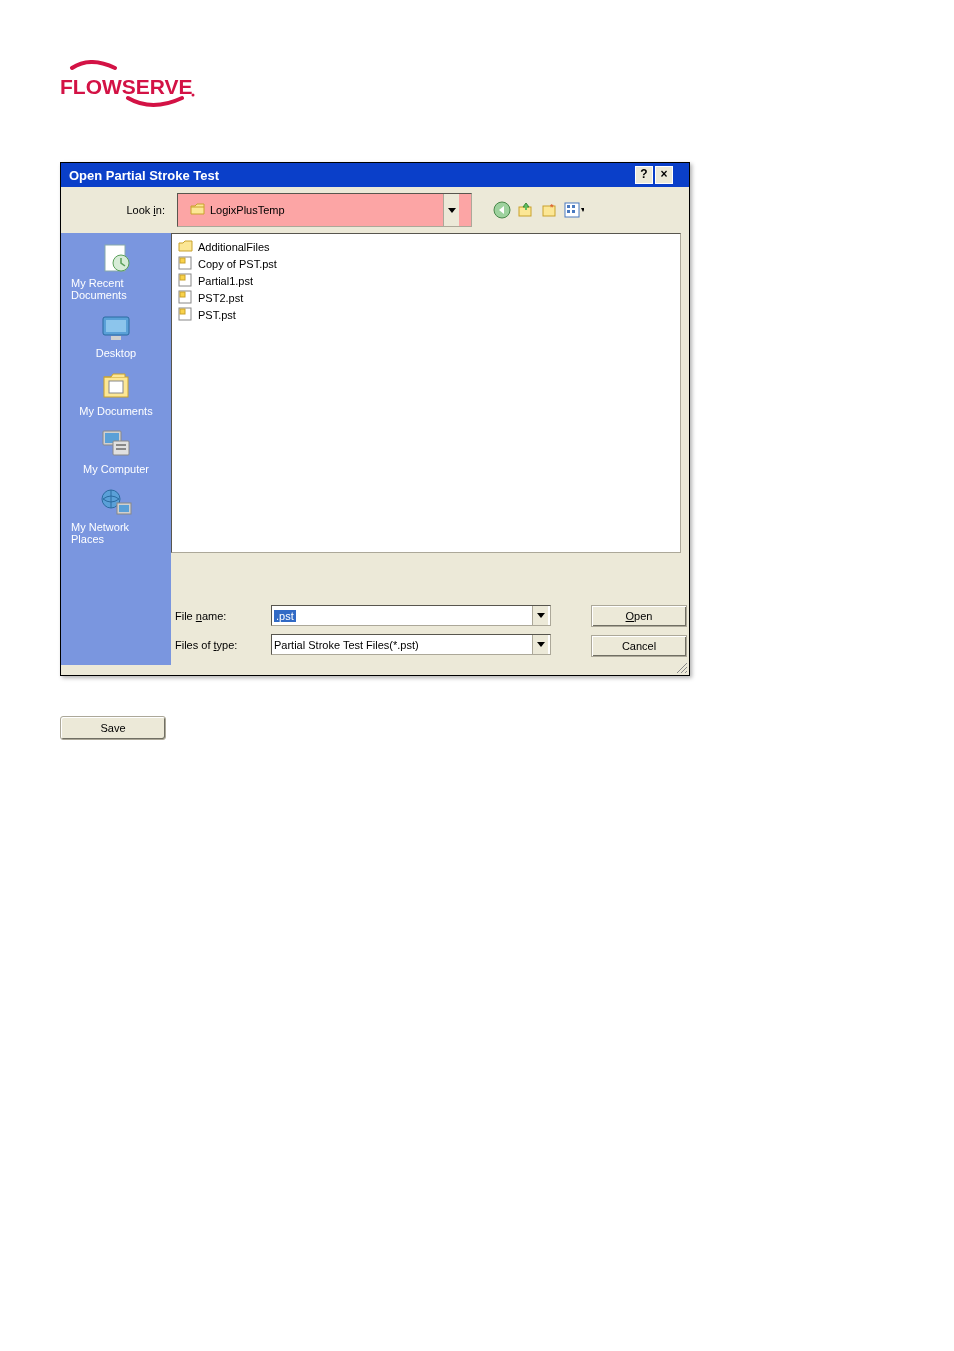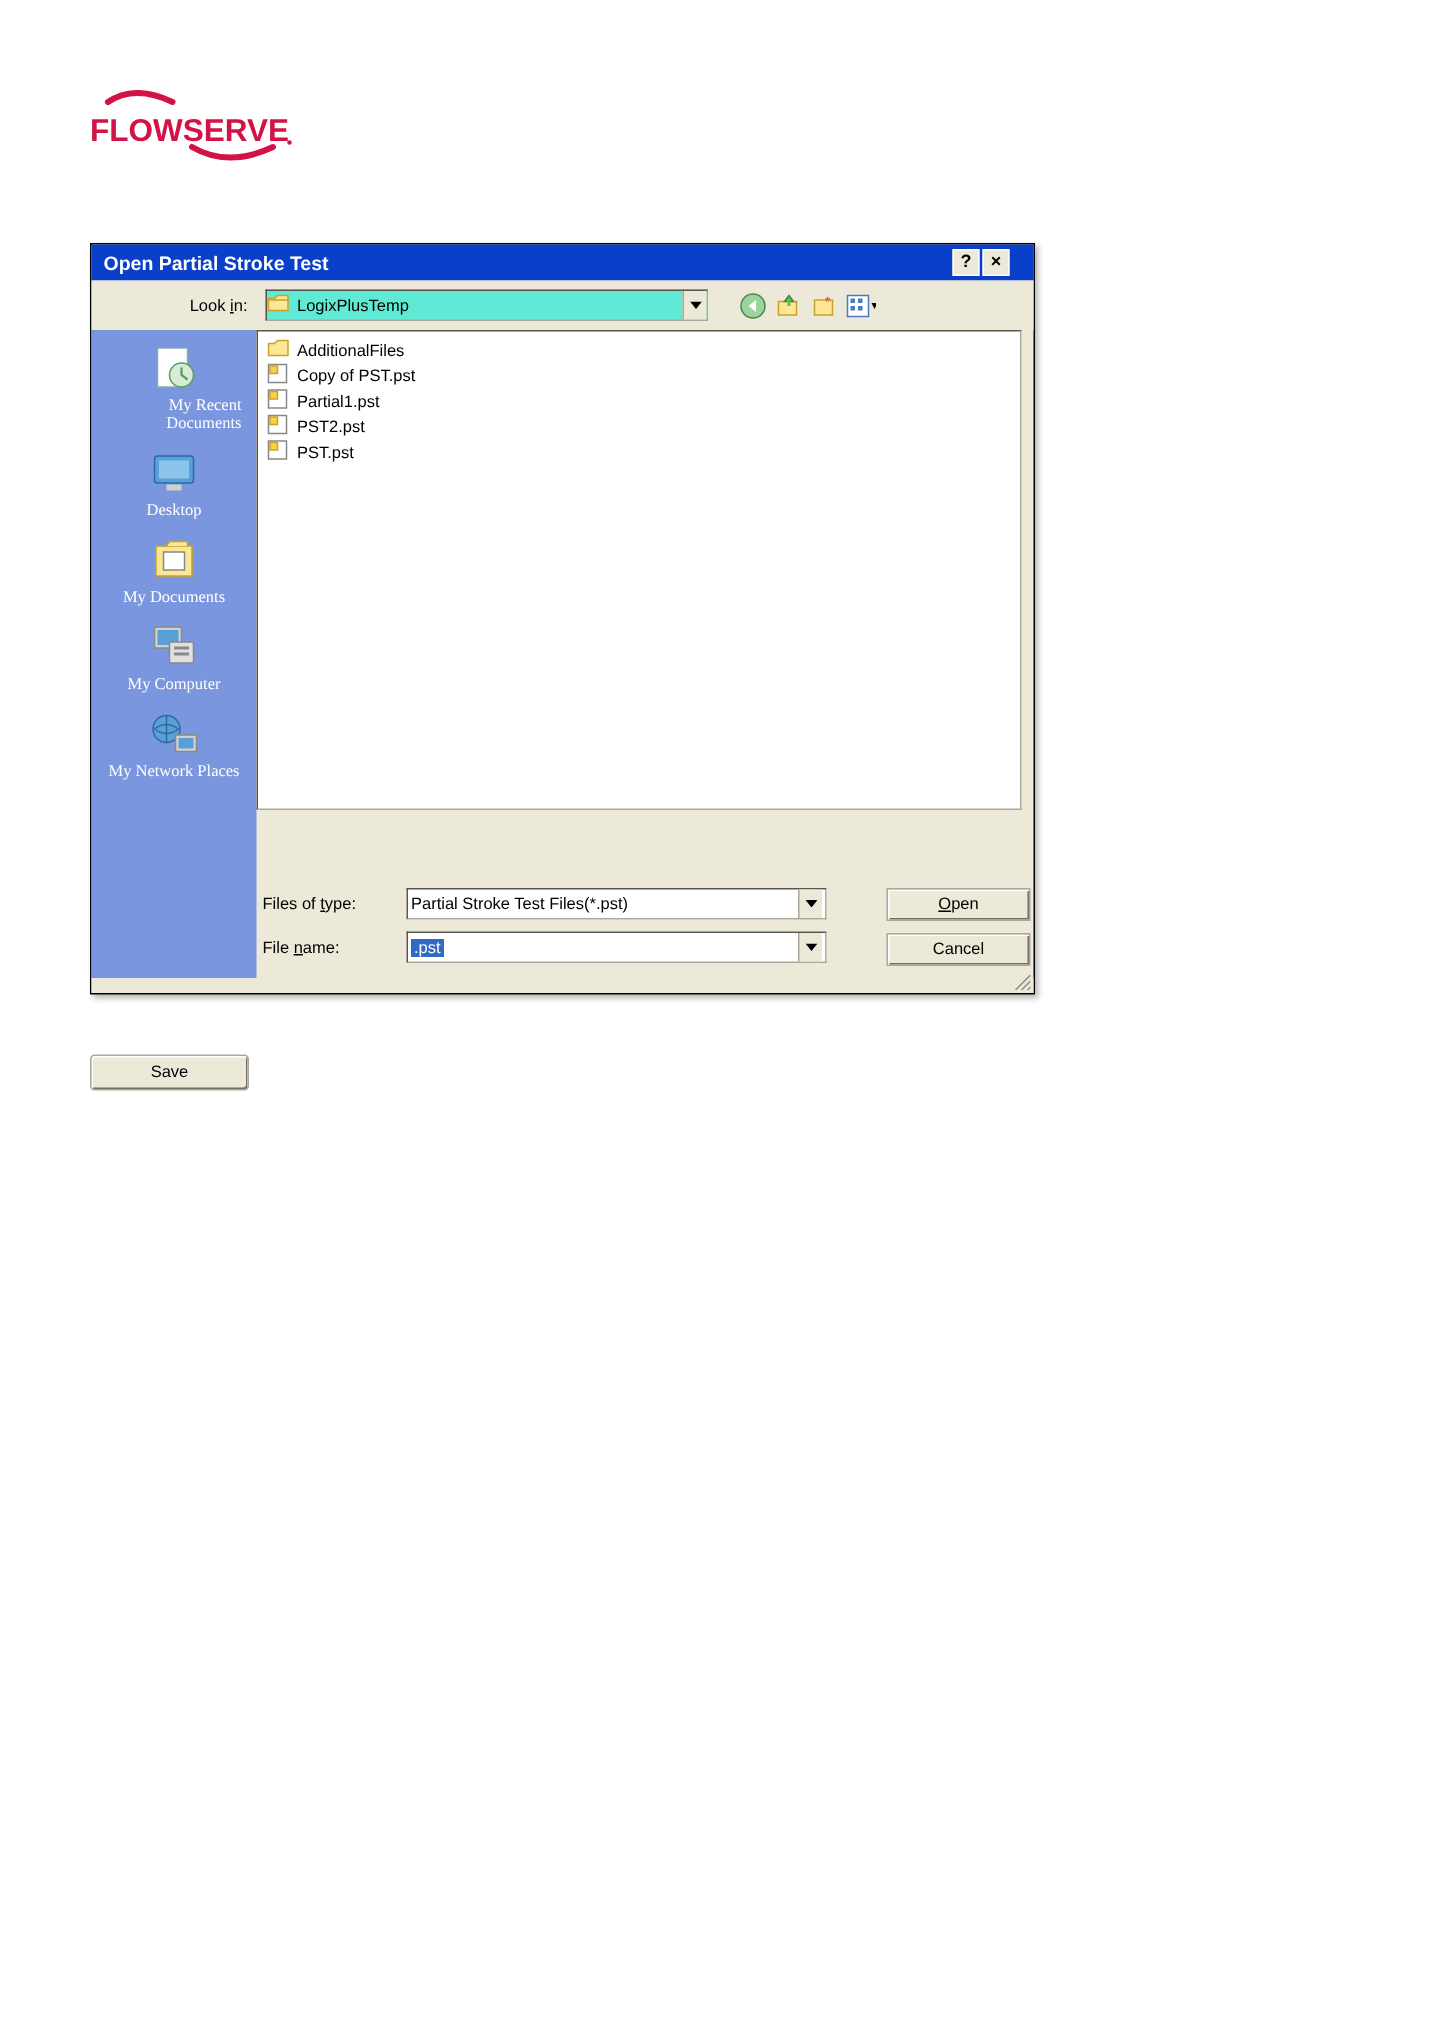--- a/index.html
+++ b/index.html
@@ -56,25 +56,25 @@
   }
   .lookin-label {
     width: 110px;
     text-align: right;
     padding-right: 6px;
   }
   .lookin-select {
     flex: 1;
     display: flex;
     align-items: center;
-    background: #5eead4;
+    background: #fca5a5;
     border: 1px inset #aca899;
-    height: 21px;
+    height: 34px;
     max-width: 295px;
-    padding: 0 0;
+    padding: 0 12px;
   }
   .lookin-select .folder-icon-small { margin-right: 4px; }
   .lookin-select .arrow {
     margin-left: auto;
     border-left: 1px solid #aca899;
     width: 16px;
     height: 100%;
     display: flex; align-items: center; justify-content: center;
     background: #ece9d8;
   }
@@ -93,24 +93,23 @@
     flex-direction: column;
     align-items: center;
     gap: 10px;
   }
   .place-item {
     display: flex;
     flex-direction: column;
     align-items: center;
     color: #fff;
     font-size: 11px;
-    text-align: right;
+    text-align: left;
     cursor: pointer;
     width: 90px;
-    font-family: Liberation Serif, serif;
   }
   .place-item .pi-icon {
     width: 34px; height: 34px;
     display: flex; align-items: center; justify-content: center;
     margin-bottom: 2px;
   }
   .file-area {
     flex: 1;
     background: #fff;
     border: 1px inset #aca899;
@@ -360,41 +359,41 @@
                   <rect x="1" y="1" width="12" height="12" fill="#fff" stroke="#888"></rect>
                   <rect x="2" y="2" width="5" height="5" fill="#f9d24a" stroke="#c9a22c"></rect>
                 </svg></span>
             <span>PST.pst</span>
           </div>
         </div>
 
         <div class="bottom-area">
           <div class="field-rows">
             <div class="field-row">
+              <span class="field-label">File <u>n</u>ame:</span>
+              <div class="combo">
+                <span class="sel">.pst</span>
+                <span class="arrow">
+                    <svg width="8" height="5">
+                      <path d="M0 0 L8 0 L4 5 Z" fill="#000"></path>
+                    </svg>
+                  </span>
+              </div>
+            </div>
+            <div class="field-row">
               <span class="field-label">Files of <u>t</u>ype:</span>
               <div class="combo">
                 <span>Partial Stroke Test Files(*.pst)</span>
                 <span class="arrow">
                     <svg width="8" height="5">
                       <path d="M0 0 L8 0 L4 5 Z" fill="#000"></path>
                     </svg>
                   </span>
               </div>
             </div>
-            <div class="field-row">
-              <span class="field-label">File <u>n</u>ame:</span>
-              <div class="combo">
-                <span class="sel">.pst</span>
-                <span class="arrow">
-                    <svg width="8" height="5">
-                      <path d="M0 0 L8 0 L4 5 Z" fill="#000"></path>
-                    </svg>
-                  </span>
-              </div>
-            </div>
           </div>
           <div class="right-btns">
             <div class="win-btn"><u>O</u>pen</div>
             <div class="win-btn">Cancel</div>
           </div>
         </div>
       </div>
     </div>
     <div class="resize-grip">
       <svg class="grip" width="12" height="12">

